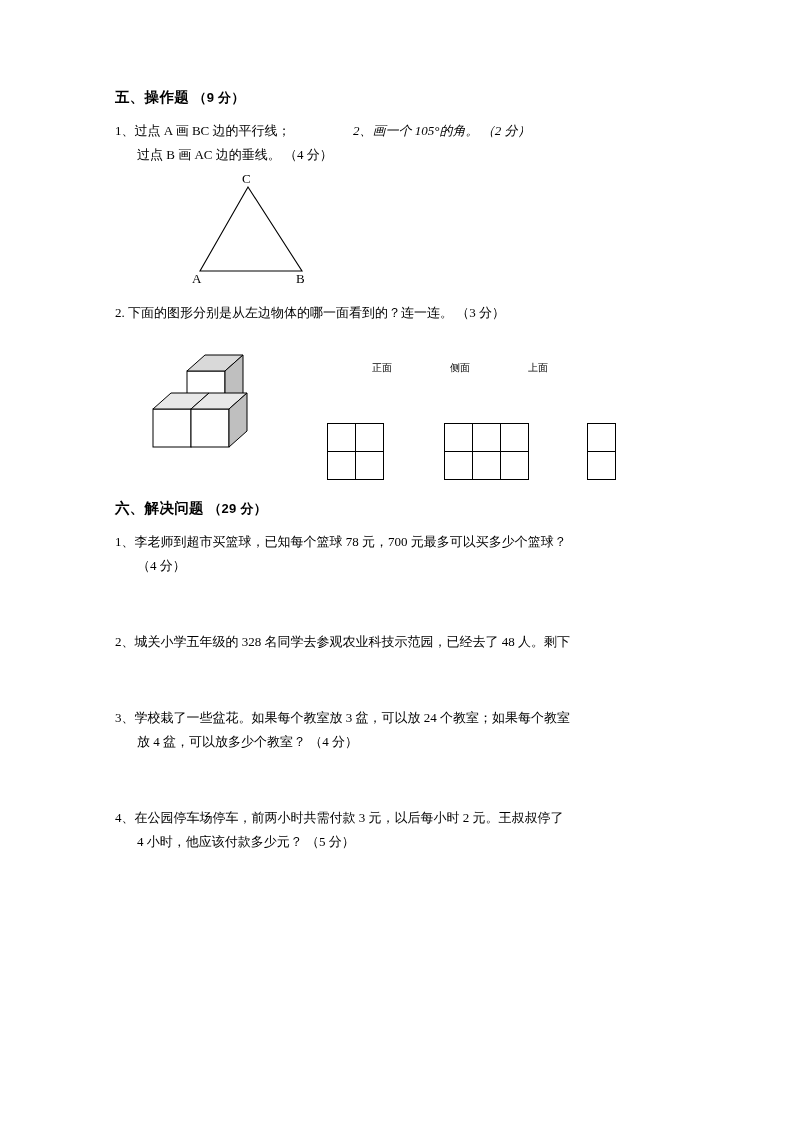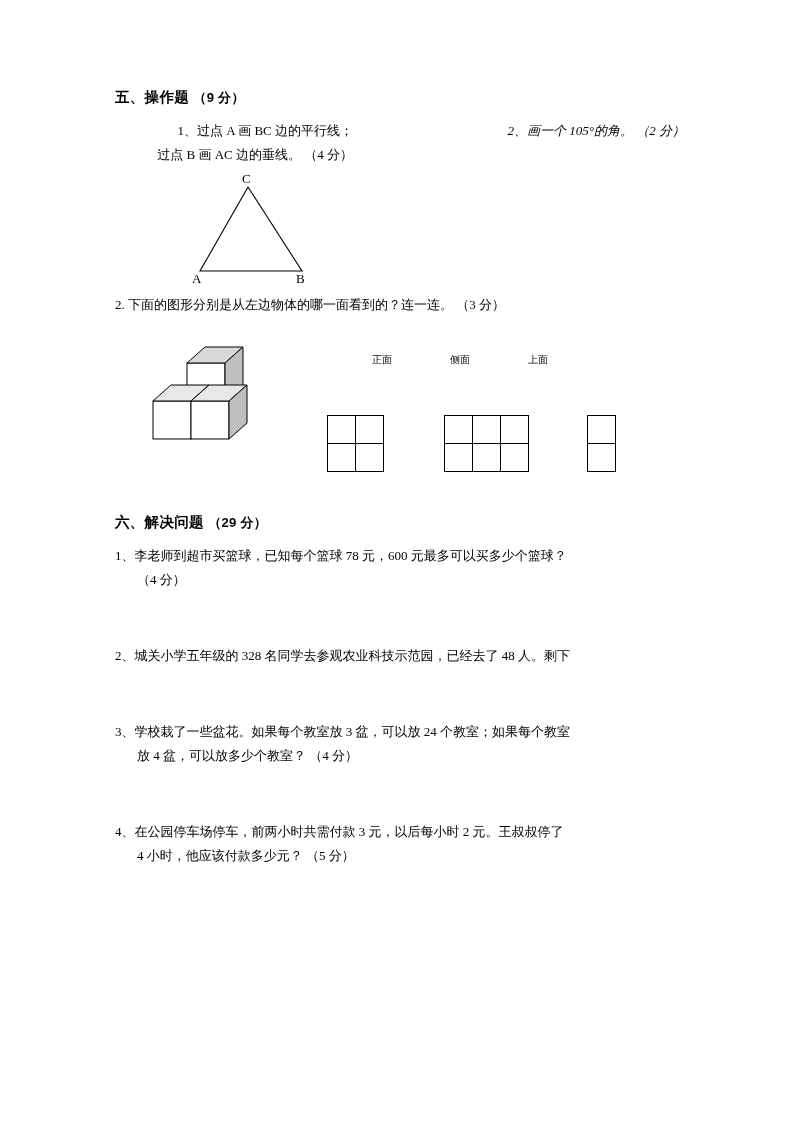--- a/index.html
+++ b/index.html
@@ -42,21 +42,20 @@
     font-size: 13px;
     line-height: 24px;
     margin: 0;
   }
   .q-indent {
     padding-left: 22px;
   }
   .row-two {
     display: flex;
     align-items: flex-start;
-    text-align: right;
   }
   .row-two .left {
     width: 238px;
     flex: 0 0 238px;
   }
   .row-two .right {
     flex: 1 1 auto;
     font-style: italic;
   }
   .triangle-wrap {
@@ -105,21 +104,20 @@
   }
   .grid-holder {
     display: inline-block;
     vertical-align: top;
   }
   .gap1 { width: 52px; display: inline-block; }
   .gap2 { width: 50px; display: inline-block; }
   .spacer-lg { height: 52px; }
   .q-line2 { padding-left: 22px; }
   .section2 {
-    margin-top: 22px;
   }
 </style>
 </head>
 <body>
 
 <div class="page">
   <div class="content">
 
     <div class="section-head">
       <span>五、操作题</span>
@@ -146,21 +144,21 @@
 
     <div class="triangle-wrap">
       <svg width="180" height="110" viewBox="0 0 180 110">
         <polygon points="58,12 10,96 112,96" fill="none" stroke="#000" stroke-width="1.1"></polygon>
       </svg>
       <span class="lbl" style="left:52px; top:-4px;">C</span>
       <span class="lbl" style="left:2px; top:96px;">A</span>
       <span class="lbl" style="left:106px; top:96px;">B</span>
     </div>
 
-    <div class="q" style="margin-top:0;">
+    <div class="q" style="margin-top:8px;">
       <span>2.</span>
       <span>下面的图形分别是从左边物体的哪一面看到的？连一连。</span>
       <span>（3 分）</span>
     </div>
 
     <div class="cubes-wrap">
 
       <svg width="200" height="130" viewBox="0 0 200 130" style="position:absolute;left:16px;top:10px;">
 
         <g stroke="#000" stroke-width="1" fill="none">
@@ -228,21 +226,21 @@
         </div>
       </div>
     </div>
 
     <div class="section-head section2">
       <span>六、解决问题</span>
       <span class="pts">（29 分）</span>
     </div>
 
     <div class="q">
-      <span>1、</span><span>李老师到超市买篮球，已知每个篮球 78 元，600 元最多可以买多少个篮球？</span>
+      <span>1、</span><span>李老师到超市买篮球，已知每个篮球 78 元，700 元最多可以买多少个篮球？</span>
     </div>
     <div class="q q-line2">
       <span>（4 分）</span>
     </div>
 
     <div class="spacer-lg"></div>
 
     <div class="q">
       <span>2、</span><span>城关小学五年级的 328 名同学去参观农业科技示范园，已经去了 48 人。剩下</span>
     </div>

